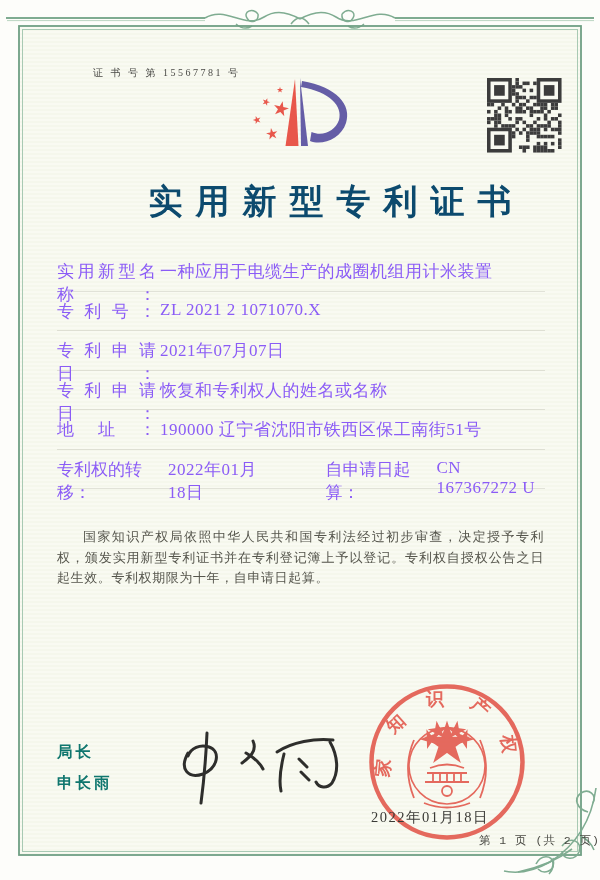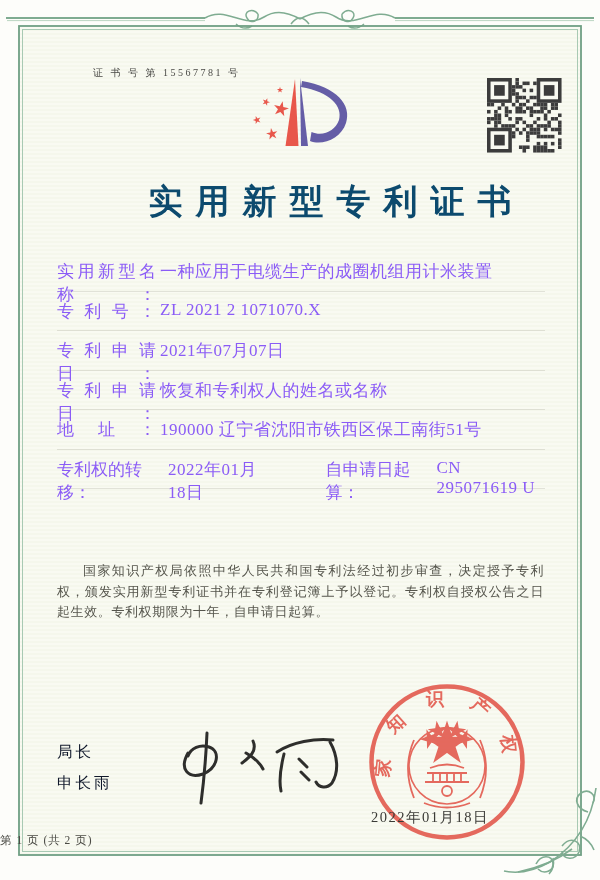--- a/index.html
+++ b/index.html
@@ -18,25 +18,25 @@
   .title{left:0;top:179px;width:600px;text-align:center;font-size:34px;font-weight:bold;
     letter-spacing:13px;text-indent:13px;color:#0c4a6e;padding-left:30px;}
   .fields{left:57px;top:252px;width:488px;}
   .field{display:flex;align-items:flex-start;height:39.5px;box-sizing:border-box;padding-top:8px;
     border-bottom:1px solid rgba(140,140,125,.22);font-size:17px;color:#8b5cf6;}
   .flabel{width:99px;text-align:justify;text-align-last:justify;flex:none;}
   .fvalue{margin-left:4px;letter-spacing:.5px;}
   .grant .fvalue{margin-left:10px;}
   .grant-gap{width:52px;flex:none;}
   .paras{left:57px;top:527px;width:487px;font-size:13px;line-height:20.5px;color:#55554c;
-    letter-spacing:.6px;text-align:justify;margin-top:34px;}
+    letter-spacing:.6px;text-align:justify;}
   .paras p{margin:0;text-indent:2em;}
-  .director{left:57px;top:736px;font-size:15.5px;font-weight:normal;letter-spacing:3px;color:#0f172a;line-height:31px;}
+  .director{left:57px;top:736px;font-size:15.5px;font-weight:bold;letter-spacing:3px;color:#0f766e;line-height:31px;}
   .issue-date{left:371px;top:808px;font-size:14.5px;letter-spacing:1.5px;color:#3b3b37;z-index:3;}
-  .footer{left:0;top:833px;width:600px;text-align:left;font-size:11.5px;letter-spacing:1px;color:#4a4a44;}
+  .footer{left:0;top:833px;width:600px;text-align:right;font-size:11.5px;letter-spacing:1px;color:#4a4a44;font-family:Liberation Mono, monospace;}
 </style>
 </head>
 <body>
 
 <div class="page">
   <div class="paper"></div>
 
   <svg class="decor" width="600" height="880" viewBox="0 0 600 880">
     <defs>
       <path id="star" d="M0,-1 L0.2245,-0.309 L0.951,-0.309 L0.363,0.118 L0.588,0.809 L0,0.382 L-0.588,0.809 L-0.363,0.118 L-0.951,-0.309 L-0.2245,-0.309 Z"></path>
@@ -290,21 +290,21 @@
     </div>
     <div class="field">
       <span class="flabel">地址：</span>
       <span class="fvalue">190000 辽宁省沈阳市铁西区保工南街51号</span>
     </div>
     <div class="field grant">
       <span>专利权的转移：</span>
       <span class="fvalue">2022年01月18日</span>
       <span class="grant-gap"></span>
       <span>自申请日起算：</span>
-      <span class="fvalue">CN 295071619 U</span>
+      <span class="fvalue">CN 167367272 U</span>
     </div>
   </div>
 
   <div class="txt paras">
     <p>国家知识产权局依照中华人民共和国专利法经过初步审查，决定授予专利权，颁发实用新型专利证书并在专利登记簿上予以登记。专利权自授权公告之日起生效。专利权期限为十年，自申请日起算。</p>
   </div>
 
   <div class="txt director">
     <div>局长</div>
     <div>申长雨</div>

